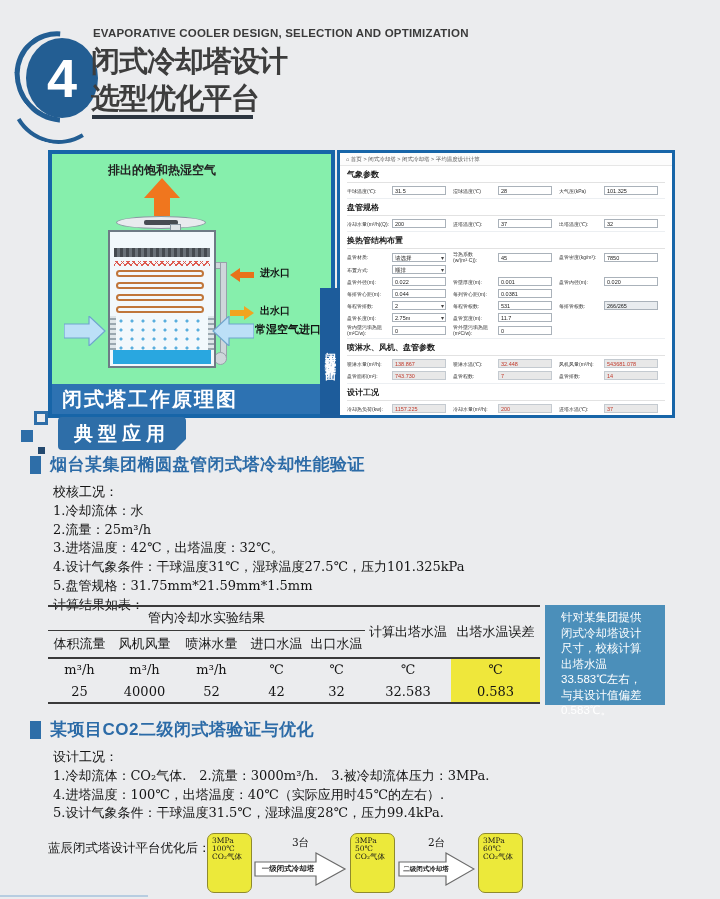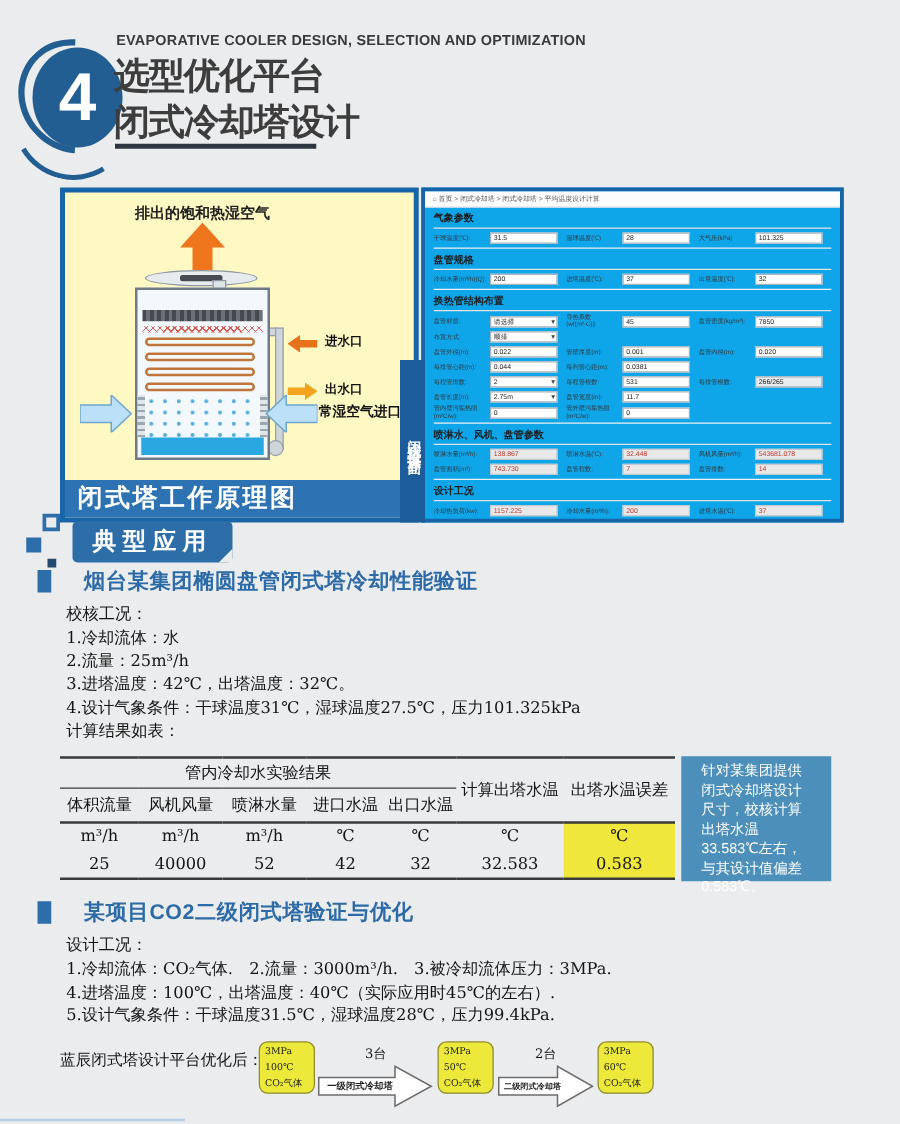--- a/index.html
+++ b/index.html
@@ -13,21 +13,21 @@
               color:#fff; font-size:54px; font-weight:bold; display:flex; align-items:center; justify-content:center; }
   .num-arc1 { position:absolute; left:0; top:0; width:88px; height:94px; border:5px solid #235e93; border-radius:50%;
               border-right-color:transparent; border-bottom-color:transparent; transform:rotate(-42deg); }
   .num-arc2 { position:absolute; left:-6px; top:14px; width:98px; height:100px; border:4px solid #235e93; border-radius:50%;
               border-right-color:transparent; border-top-color:transparent; border-left-color:transparent; transform:rotate(14deg); }
   .title-en { left:93px; top:27px; font-size:11.5px; font-weight:bold; color:#3a3a3a; letter-spacing:0.2px; }
   .title-zh { left:91px; top:43px; font-size:29px; font-weight:900; color:#3d3d3d; line-height:37px; letter-spacing:-1px; }
   .title-rule { left:92px; top:115px; width:161px; height:4px; background:#2c3540; }
 
   
-  .diagram-panel { left:48px; top:150px; width:287px; height:268px; background:#fef9c3; border:4px solid #1765a8;padding-left:48px; }
+  .diagram-panel { left:48px; top:150px; width:287px; height:268px; background:#86efac; border:4px solid #1765a8;padding-left:48px; }
   .dg-caption { position:absolute; left:0; right:0; bottom:0; height:30px; background:#2d72b2; color:#fff;
                 font-weight:bold; font-size:20px; line-height:30px; padding-left:10px; letter-spacing:2px; }
   .dg-scene { position:absolute; left:0; top:0; right:0; bottom:30px; overflow:hidden; }
   .dg-exhaust { left:30px; top:8px; width:160px; text-align:center; font-size:12px; font-weight:bold; color:#222; }
   .dg-uparrow { left:92px; top:24px; width:36px; height:38px; }
   .dg-fan { left:64px; top:62px; width:90px; height:13px; background:#e8ebee; border:1px solid #8b98a3; border-radius:50%; }
   .dg-fanhub { left:92px; top:66px; width:34px; height:5px; background:#474c52; border-radius:2px; }
   .dg-motor { left:118px; top:70px; width:11px; height:9px; background:#dfe4e8; border:1px solid #8b98a3; }
   .dg-tower { left:56px; top:76px; width:108px; height:138px; background:#f2f8fc; border:2px solid #6e7b86; }
   .dg-elim { position:absolute; left:4px; top:16px; right:4px; height:9px;
@@ -46,21 +46,21 @@
   .dg-pump { left:162px; top:198px; width:13px; height:13px; border-radius:50%; background:#cfd6db; border:1px solid #97a1a9; }
   .dg-io-label { font-size:10px; font-weight:bold; color:#111; }
   .dg-air-label { left:203px; top:168px; font-size:11px; font-weight:bold; color:#111; }
 
   
   .ribbon { left:320px; top:288px; width:20px; height:130px; background:#1d5c9b; color:#fff; z-index:6;
             writing-mode:vertical-rl; text-orientation:upright; font-size:11px; font-weight:bold;
             letter-spacing:3px; display:flex; align-items:center; justify-content:center; }
 
   
-  .ui-panel { left:337px; top:150px; width:338px; height:268px; background:#0ea5e9; border:3px solid #1765a8; overflow:hidden; }
+  .ui-panel { left:337px; top:150px; width:338px; height:268px; background:#ffffff; border:3px solid #1765a8; overflow:hidden; }
   .ui-breadcrumb { height:13px; font-size:5.5px; color:#555; padding:3px 6px 0; border-bottom:1px solid #e6e6e6; background:#fcfcfc; }
   .ui-form { padding:0 7px; }
   .ui-section { border-bottom:1px solid #eceff2; padding-bottom:1px; }
   .ui-section-title { font-size:8px; font-weight:bold; color:#1c1c1c; padding:3px 0 2px; border-bottom:1px solid #e2e2e2; margin-bottom:2px; }
   .ui-row { display:flex; margin:1px 0; }
   .ui-cell { flex:1 1 0; display:flex; align-items:center; min-height:11px; overflow:hidden; }
   .ui-label { width:45px; font-size:5px; color:#333; line-height:6px; flex-shrink:0; padding-right:2px; }
   .ui-field { flex:1; height:9px; border:1px solid #aab2ba; background:#fff; font-size:5.5px; line-height:8px;
               padding:0 2px; color:#222; position:relative; margin-right:7px; white-space:nowrap; overflow:hidden; }
   .ui-field.ro { background:#e9ecef; }
@@ -69,21 +69,21 @@
 
   
   .deco-sq1 { left:34px; top:411px; width:14px; height:14px; border:3px solid #2e6ea8; background:transparent; z-index:2; }
   .deco-sq2 { left:21px; top:430px; width:12px; height:12px; background:#2e6ea8; }
   .deco-sq3 { left:38px; top:447px; width:7px; height:7px; background:#24496e; }
   .app-badge { left:58px; top:417px; width:128px; height:33px; background:#2e6ea8; color:#fff; border-radius:4px;
                font-size:19px; font-weight:bold; letter-spacing:5px; text-align:center; line-height:33px; }
   .app-badge::after { content:""; position:absolute; right:0; bottom:0; width:0; height:0;
                       border-bottom:11px solid #ebecee; border-left:11px solid transparent; }
 
-  .case-heading { display:flex; align-items:center; gap:26px; }
+  .case-heading { display:flex; align-items:center; gap:9px; }
   .case-bullet { width:11px; height:18px; background:#2e6ea8; flex-shrink:0; }
   .case-title { font-size:17px; font-weight:bold; color:#2c6ba7; letter-spacing:0.5px; white-space:nowrap; }
   .case1-heading { left:30px; top:453px; }
   .case2-heading { left:30px; top:718px; }
 
   .body-text { font-family:"DejaVu Serif", serif; font-size:13px; color:#141414; }
   .body-text p { line-height:18.8px; white-space:nowrap; }
   .case1-lines { left:53px; top:483px; }
   .case2-lines { left:53px; top:748px; }
 
@@ -97,22 +97,22 @@
   .rt-sub { border-bottom:2px solid #3a3a3a; height:28px; }
   .rt-units td { height:22px; }
   .rt-vals td { height:23px; border-bottom:2.5px solid #3a3a3a; }
   .yellow { background:#efe73b; }
 
   .note-box { left:545px; top:605px; width:120px; height:100px; background:#4b8fba; color:#fff;
               font-size:11.5px; line-height:15.5px; padding:5px 16px; }
 
   
   .flow-label { left:48px; top:840px; font-family:"DejaVu Serif", serif; font-size:12.5px; color:#141414; white-space:nowrap; }
-  .flow-box { top:833px; width:45px; height:42px; background:#ece93a; border:1px solid #8f8a2d; border-radius:7px;
-              display:flex; flex-direction:column; justify-content:space-between; padding:3px 4px;
+  .flow-box { top:833px; width:45px; height:60px; background:#ece93a; border:1px solid #8f8a2d; border-radius:7px;
+              display:flex; flex-direction:column; justify-content:flex-start; padding:3px 4px;
               font-family:"DejaVu Serif", serif; font-size:7.5px; color:#1a1a1a; }
   .flow-box div { line-height:8px; }
   .fb1 { left:207px; } .fb2 { left:350px; } .fb3 { left:478px; }
   .flow-arrow { top:836px; height:56px; }
   .fa1 { left:254px; width:93px; } .fa2 { left:398px; width:77px; }
   .fa-count { text-align:center; font-family:"DejaVu Serif", serif; font-size:10.5px; color:#141414; margin-bottom:1px; }
   .fa-label { position:absolute; left:3px; top:28px; width:62px; text-align:center;
               font-size:7.5px; font-weight:bold; color:#222; font-family:"DejaVu Serif", serif; }
   .fa2 .fa-label { width:50px; font-size:6.5px; top:29px; }
 
@@ -121,22 +121,22 @@
 </head>
 <body>
 
 <div class="abs num-badge">
   <div class="num-arc1"></div>
   <div class="num-arc2"></div>
   <div class="num-disc">4</div>
 </div>
 <div class="abs title-en">EVAPORATIVE COOLER DESIGN, SELECTION AND OPTIMIZATION</div>
 <div class="abs title-zh">
+  <div>闭式冷却塔设计</div>
   <div>选型优化平台</div>
-  <div>闭式冷却塔设计</div>
 </div>
 <div class="abs title-rule"></div>
 
 <div class="abs diagram-panel">
   <div class="dg-scene">
     <div class="abs dg-exhaust">排出的饱和热湿空气</div>
     <svg class="abs dg-uparrow" viewBox="0 0 36 38" width="36" height="38">
       <polygon points="18,0 36,20 26,20 26,38 10,38 10,20 0,20" fill="#f0761e"></polygon>
     </svg>
     <div class="abs dg-fan"></div>
@@ -370,20 +370,21 @@
 <div class="abs case-heading case1-heading">
   <div class="case-bullet"></div>
   <div class="case-title">烟台某集团椭圆盘管闭式塔冷却性能验证</div>
 </div>
 <div class="abs body-text case1-lines">
     <p>校核工况：</p>
     <p>1.冷却流体：水</p>
     <p>2.流量：25m³/h</p>
     <p>3.进塔温度：42℃，出塔温度：32℃。</p>
     <p>4.设计气象条件：干球温度31℃，湿球温度27.5℃，压力101.325kPa</p>
+    <p>5.盘管规格：31.75mm*21.59mm*1.5mm</p>
     <p>计算结果如表：</p>
   </div>
 
 <table class="abs results-table">
   <colgroup>
     <col style="width:63px">
       <col style="width:67px">
       <col style="width:67px">
       <col style="width:63px">
     <col style="width:57px">

